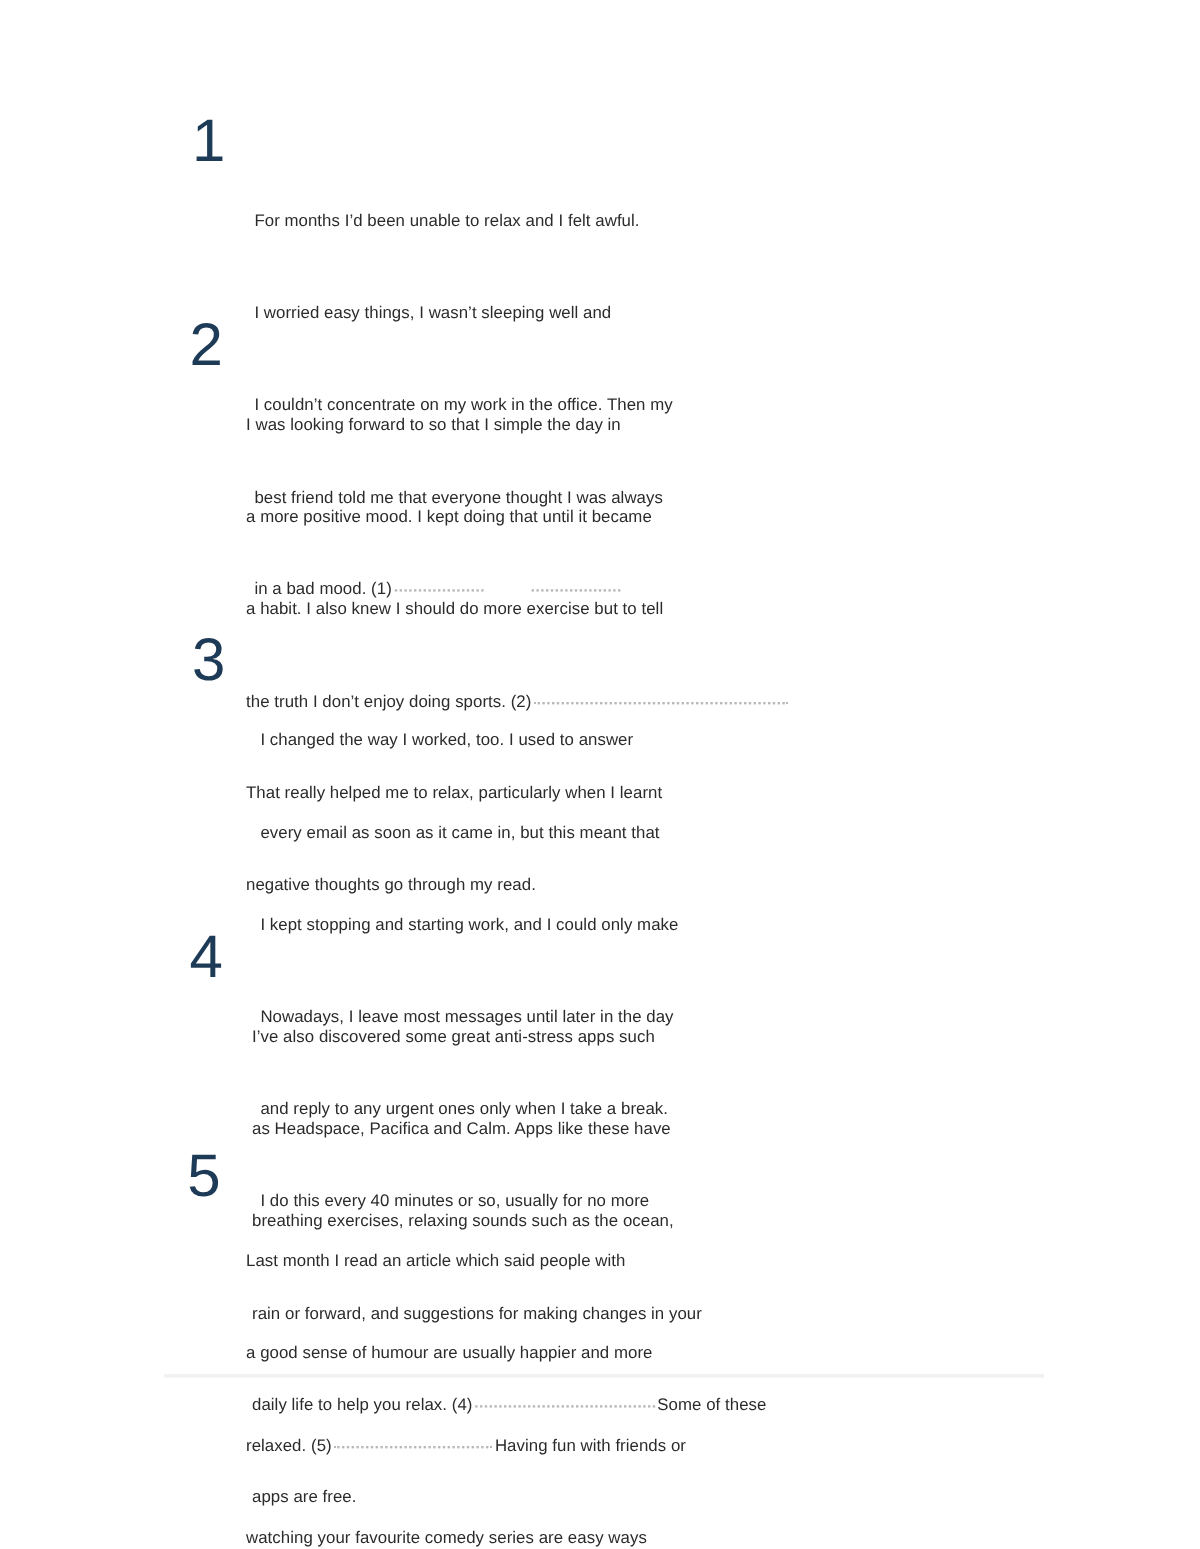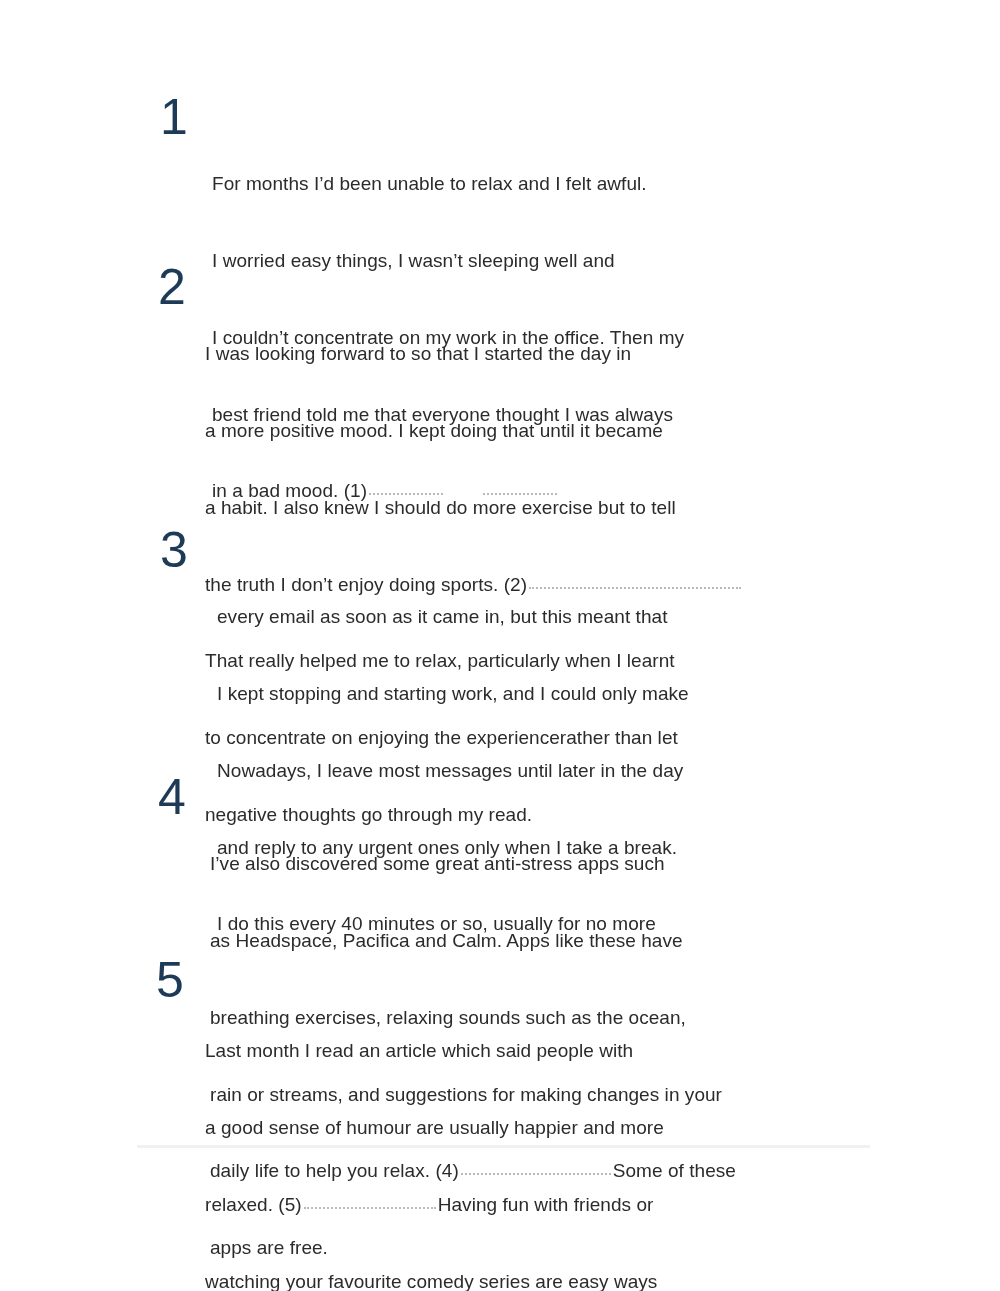--- a/index.html
+++ b/index.html
@@ -46,21 +46,21 @@
     font-family: "Liberation Sans", "DejaVu Sans", sans-serif;
     font-weight: 300;
     font-size: 50px;
     line-height: 50px;
     letter-spacing: -1px;
     user-select: none;
   }
 
   .para-text {
     color: #2b2b2b;
-    font-size: 19px;
+    font-size: 14px;
     line-height: 25.6px;
     font-weight: 400;
     white-space: pre-wrap;
     letter-spacing: 0.05px;
   }
 
   .para-text .line {
     display: block;
     white-space: pre;
   }
@@ -118,48 +118,48 @@
         <span class="line">I worried easy things, I wasn’t sleeping well and</span>
         <span class="line">I couldn’t concentrate on my work in the office. Then my</span>
         <span class="line">best friend told me that everyone thought I was always</span>
         <span class="line"><span>in a bad mood. (1)</span><span class="blank blank-short"></span><span style="display:inline-block;width:36px"></span><span class="blank blank-short"></span></span>
       </div>
     </div>
 
     <div class="para" id="para-2">
       <div class="para-number">2</div>
       <div class="para-text">
-        <span class="line">I was looking forward to so that I started the day in</span>
+        <span class="line">I was looking forward to so that I simple the day in</span>
         <span class="line">a more positive mood. I kept doing that until it became</span>
         <span class="line">a habit. I also knew I should do more exercise but to tell</span>
         <span class="line"><span>the truth I don’t enjoy doing sports. (2)</span><span class="blank blank-xxlong"></span></span>
         <span class="line">That really helped me to relax, particularly when I learnt</span>
-        <span class="line">to concentrate on enjoying the experiencerather than let</span>
         <span class="line">negative thoughts go through my read.</span>
       </div>
     </div>
 
     <div class="para" id="para-3">
       <div class="para-number">3</div>
       <div class="para-text">
+        <span class="line">I changed the way I worked, too. I used to answer</span>
         <span class="line">every email as soon as it came in, but this meant that</span>
         <span class="line">I kept stopping and starting work, and I could only make</span>
         <span class="line">Nowadays, I leave most messages until later in the day</span>
         <span class="line">and reply to any urgent ones only when I take a break.</span>
         <span class="line">I do this every 40 minutes or so, usually for no more</span>
       </div>
     </div>
 
     <div class="para" id="para-4">
       <div class="para-number">4</div>
       <div class="para-text">
         <span class="line">I’ve also discovered some great anti-stress apps such</span>
         <span class="line">as Headspace, Pacifica and Calm. Apps like these have</span>
         <span class="line">breathing exercises, relaxing sounds such as the ocean,</span>
-        <span class="line">rain or streams, and suggestions for making changes in your</span>
+        <span class="line">rain or forward, and suggestions for making changes in your</span>
         <span class="line"><span>daily life to help you relax. (4)</span><span class="blank blank-long"></span><span>Some of these</span></span>
         <span class="line">apps are free.</span>
       </div>
     </div>
 
     <div class="para" id="para-5">
       <div class="para-number">5</div>
       <div class="para-text">
         <span class="line">Last month I read an article which said people with</span>
         <span class="line">a good sense of humour are usually happier and more</span>

